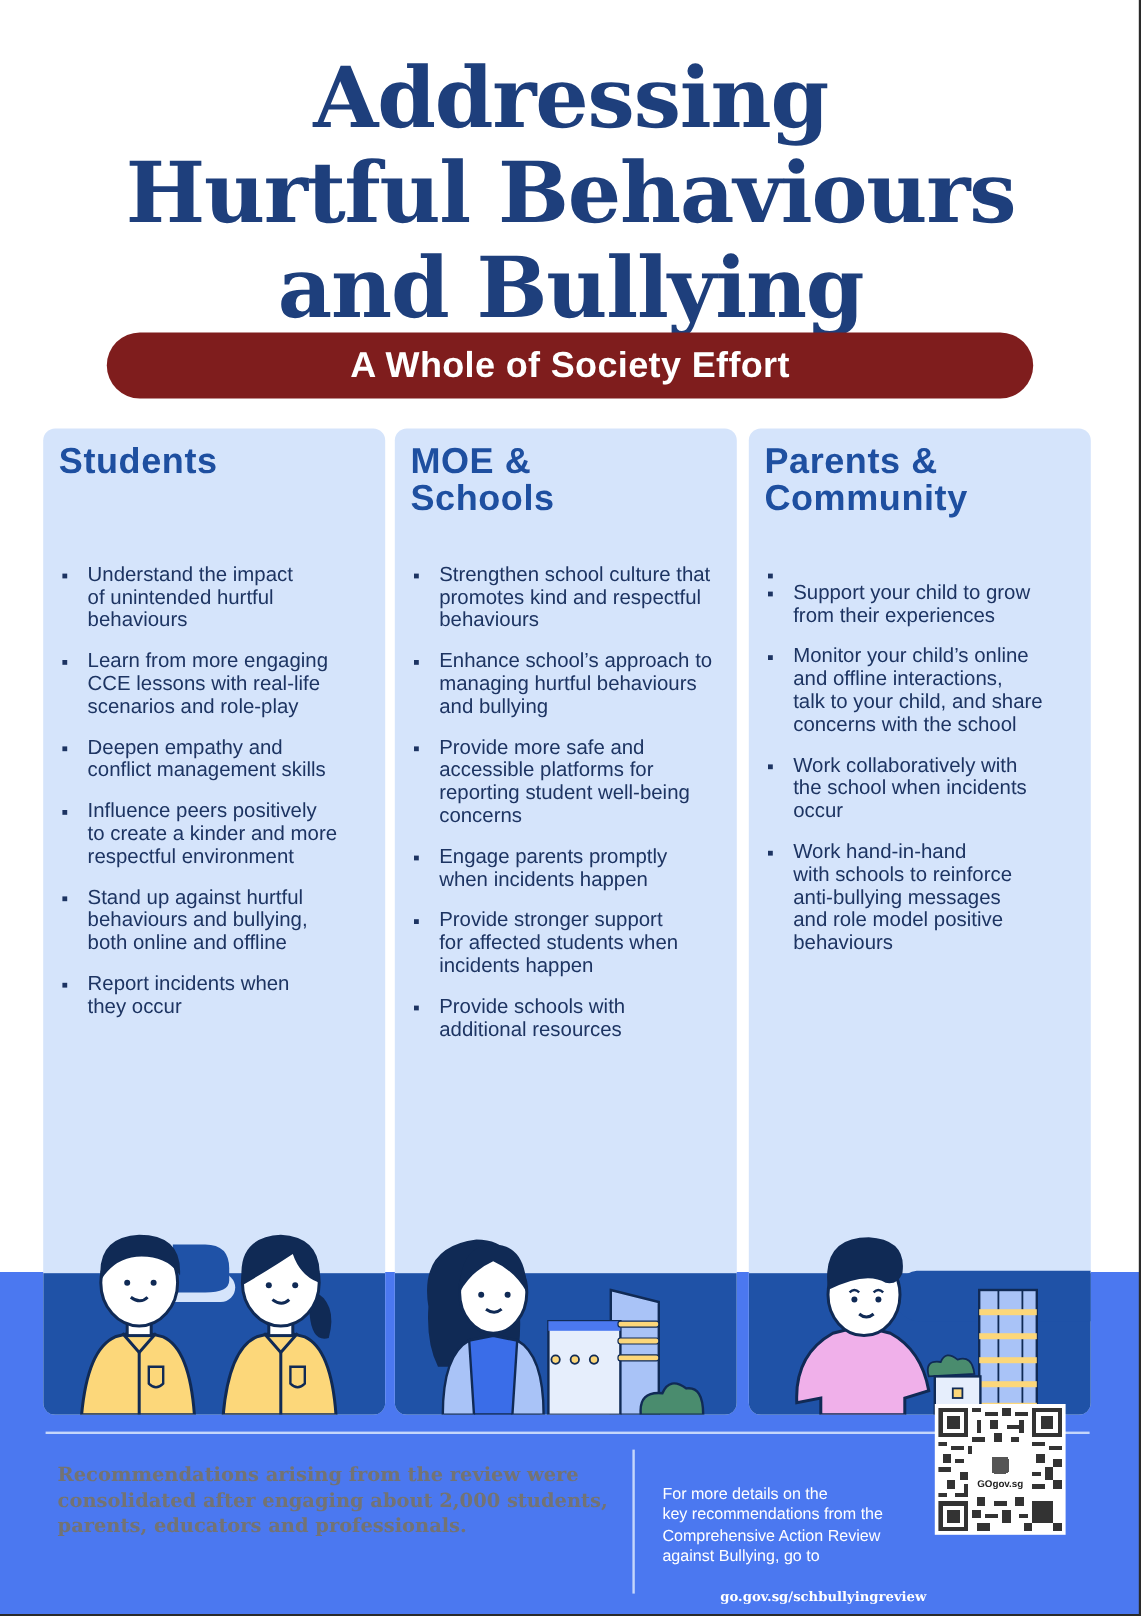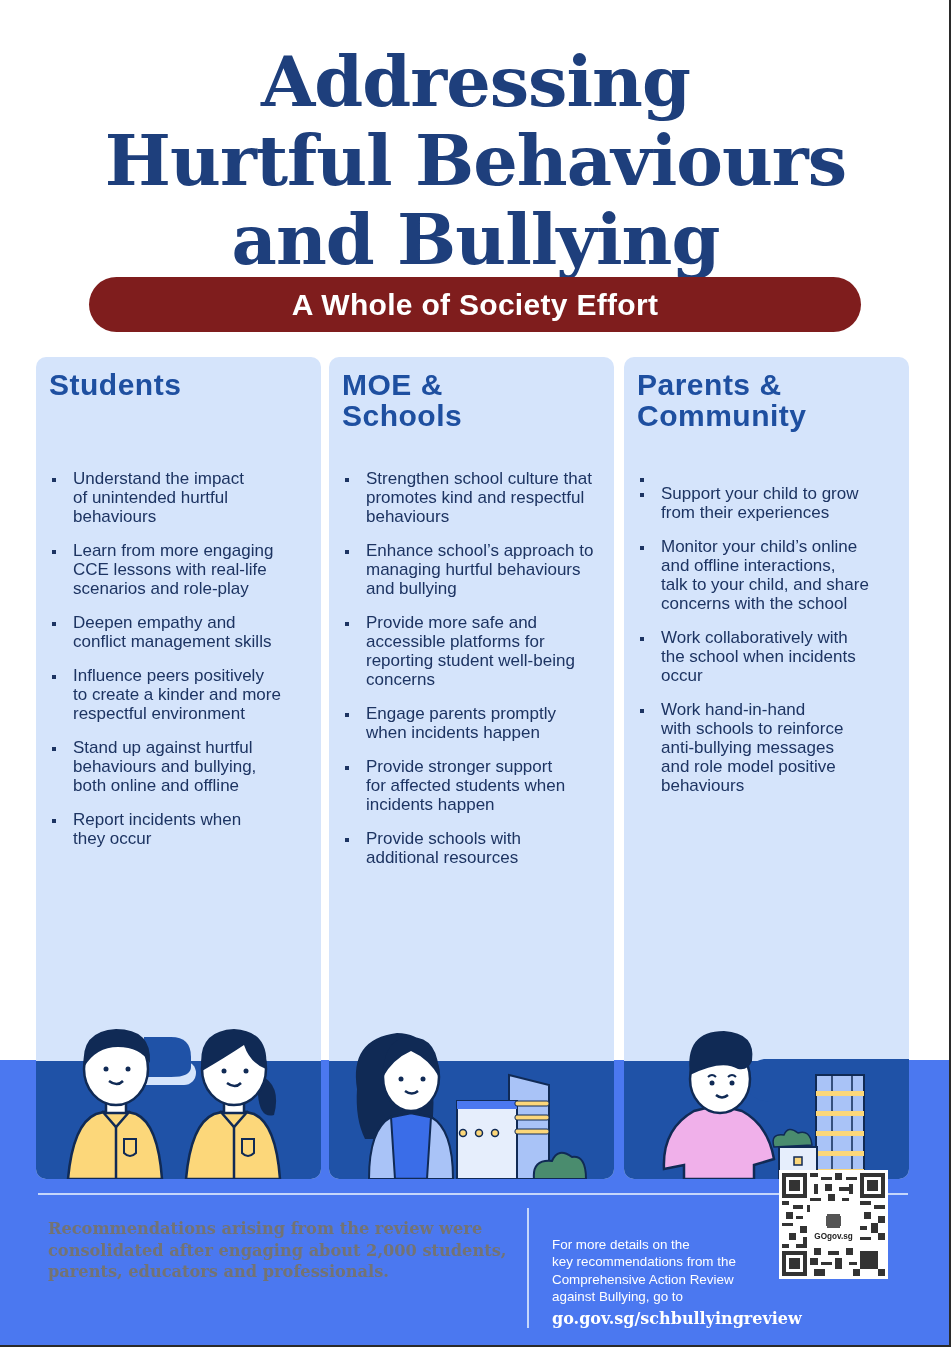--- a/index.html
+++ b/index.html
@@ -68,22 +68,22 @@
   .footer-left {
     position: absolute; left: 48px; top: 1218px; width: 460px;
     font-family: "DejaVu Serif", serif; font-weight: bold;
     color: #737373; font-size: 16.2px; line-height: 21.5px; white-space: pre-line;
   }
   .footer-right {
     position: absolute; left: 552px; top: 1218px; width: 220px;
     color: #ffffff; font-size: 13.4px; line-height: 17.6px; white-space: pre-line;
   }
   .footer-link {
-    display: block; margin-top: 4px;
-    font-family: "DejaVu Serif", serif; font-weight: bold; font-size: 16px;
+    display: block; margin-top: 16px;
+    font-family: "DejaVu Serif", serif; font-weight: bold; font-size: 11px;
     color: #ffffff; text-decoration: none; white-space: nowrap; text-align: right;
   }
 
   .qr {
     position: absolute; left: 779px; top: 1170px; width: 109px; height: 109px;
     background: #ffffff; padding: 3px;
   }
   .qr svg { display: block; width: 103px; height: 103px; }
 
   .page-border { position: absolute; right: 0; top: 0; width: 2px; height: 1347px; background: #2a2a2a; }

